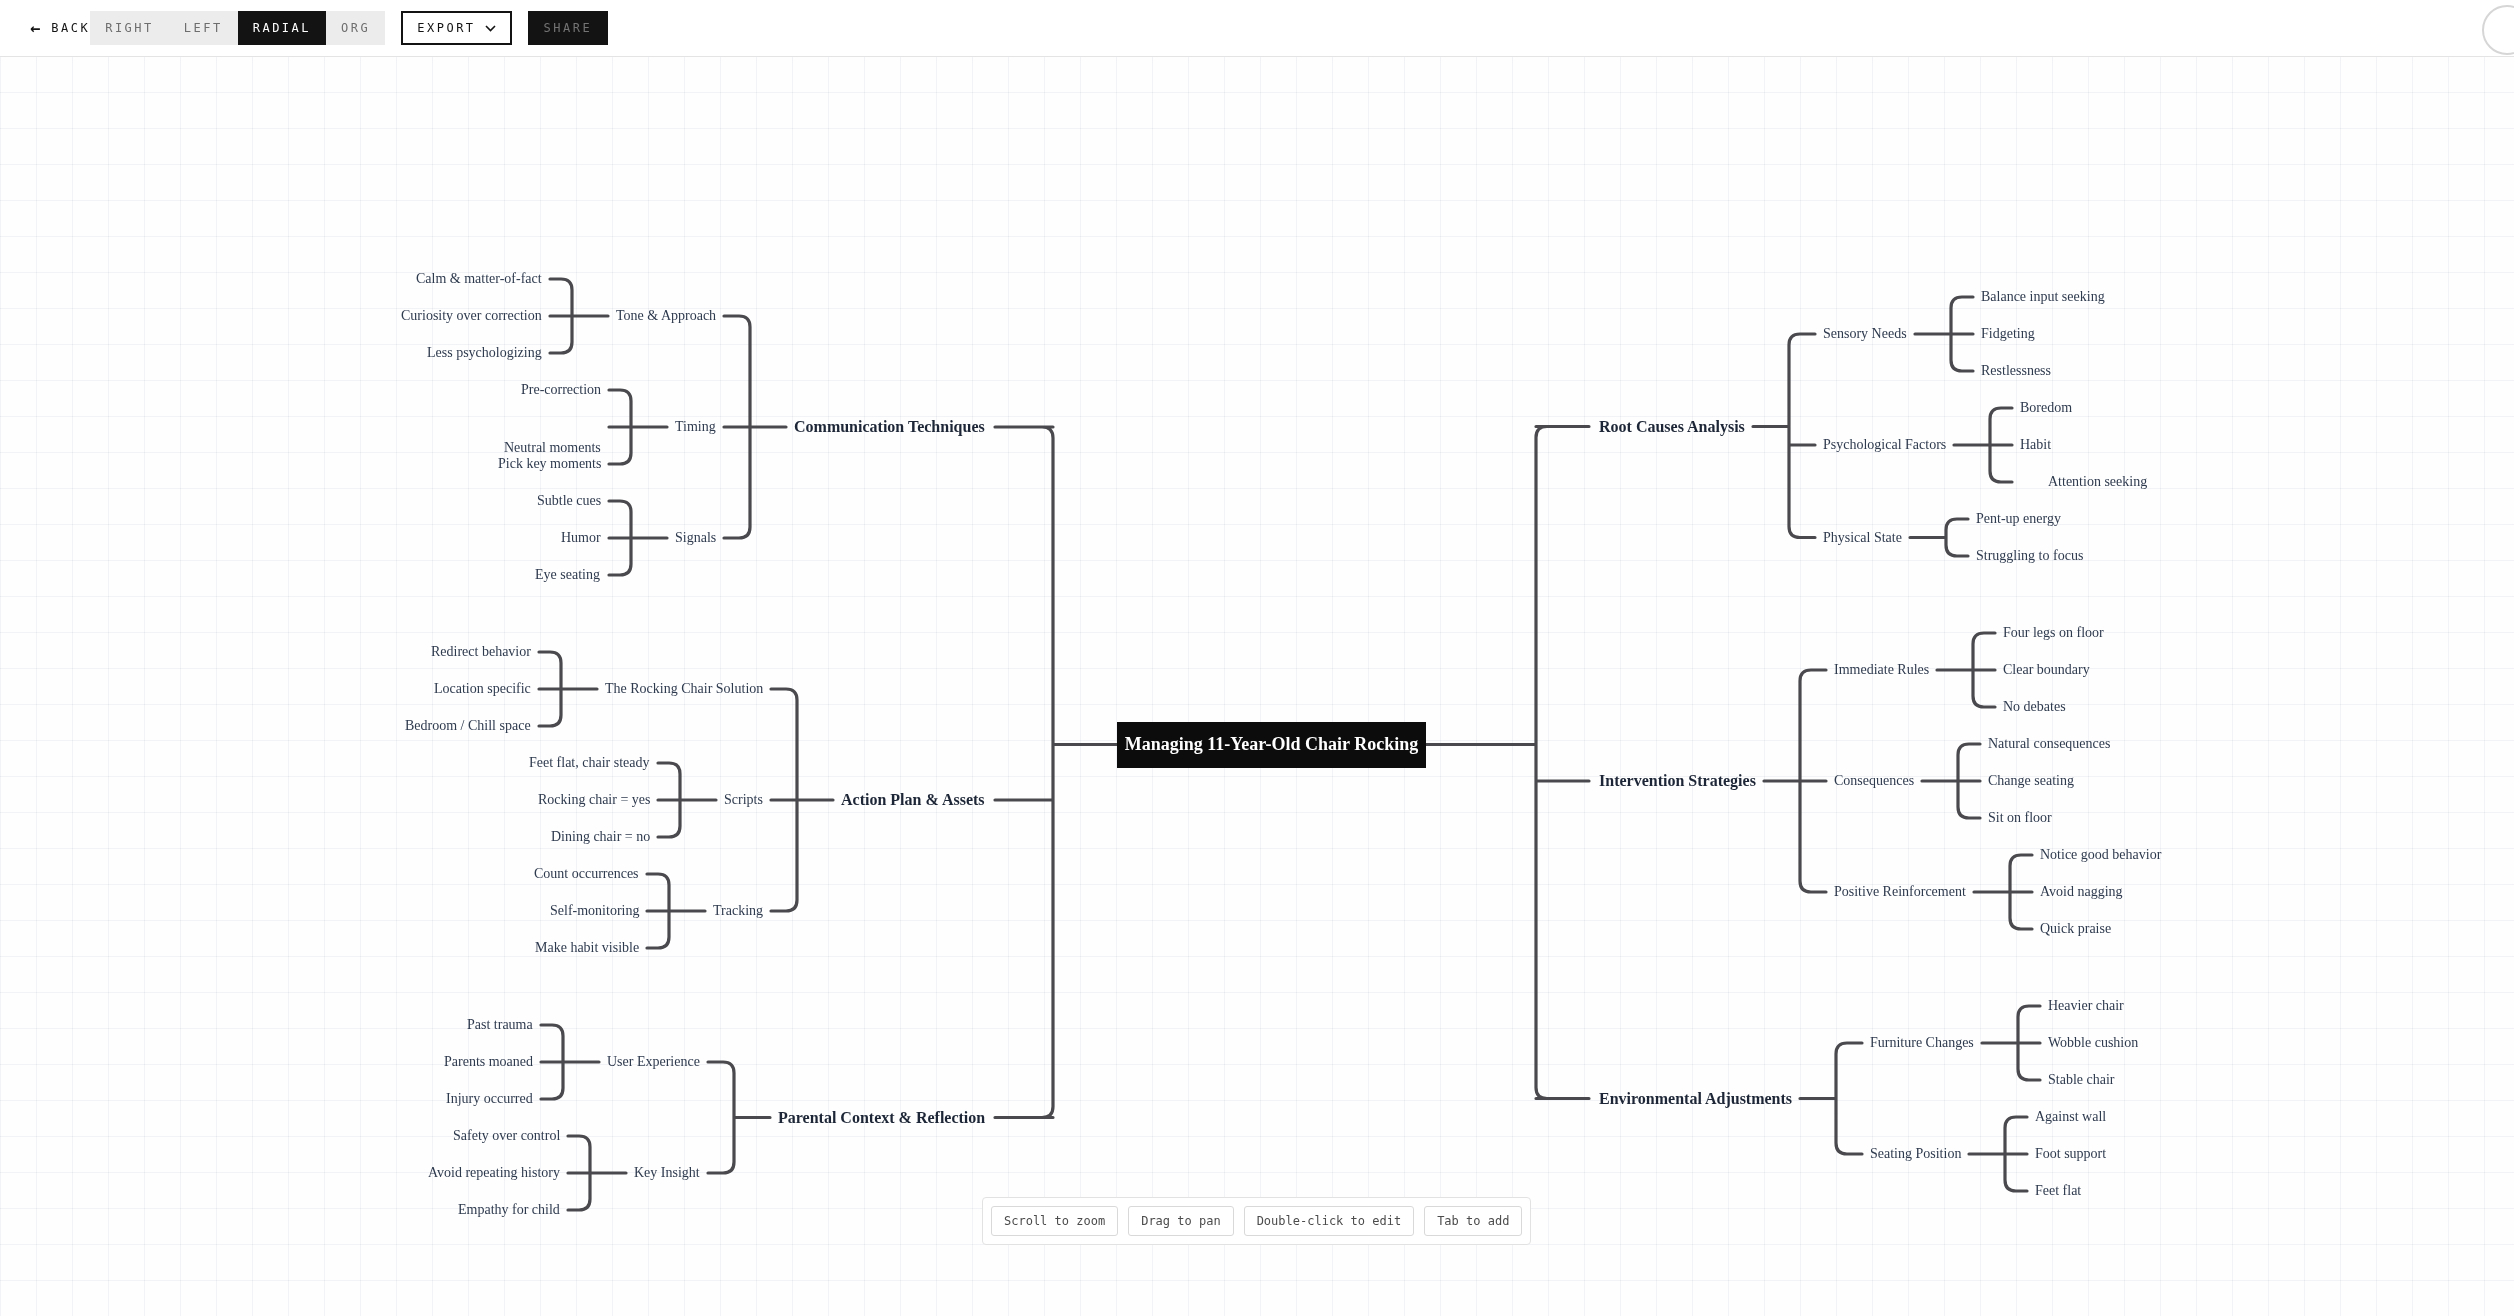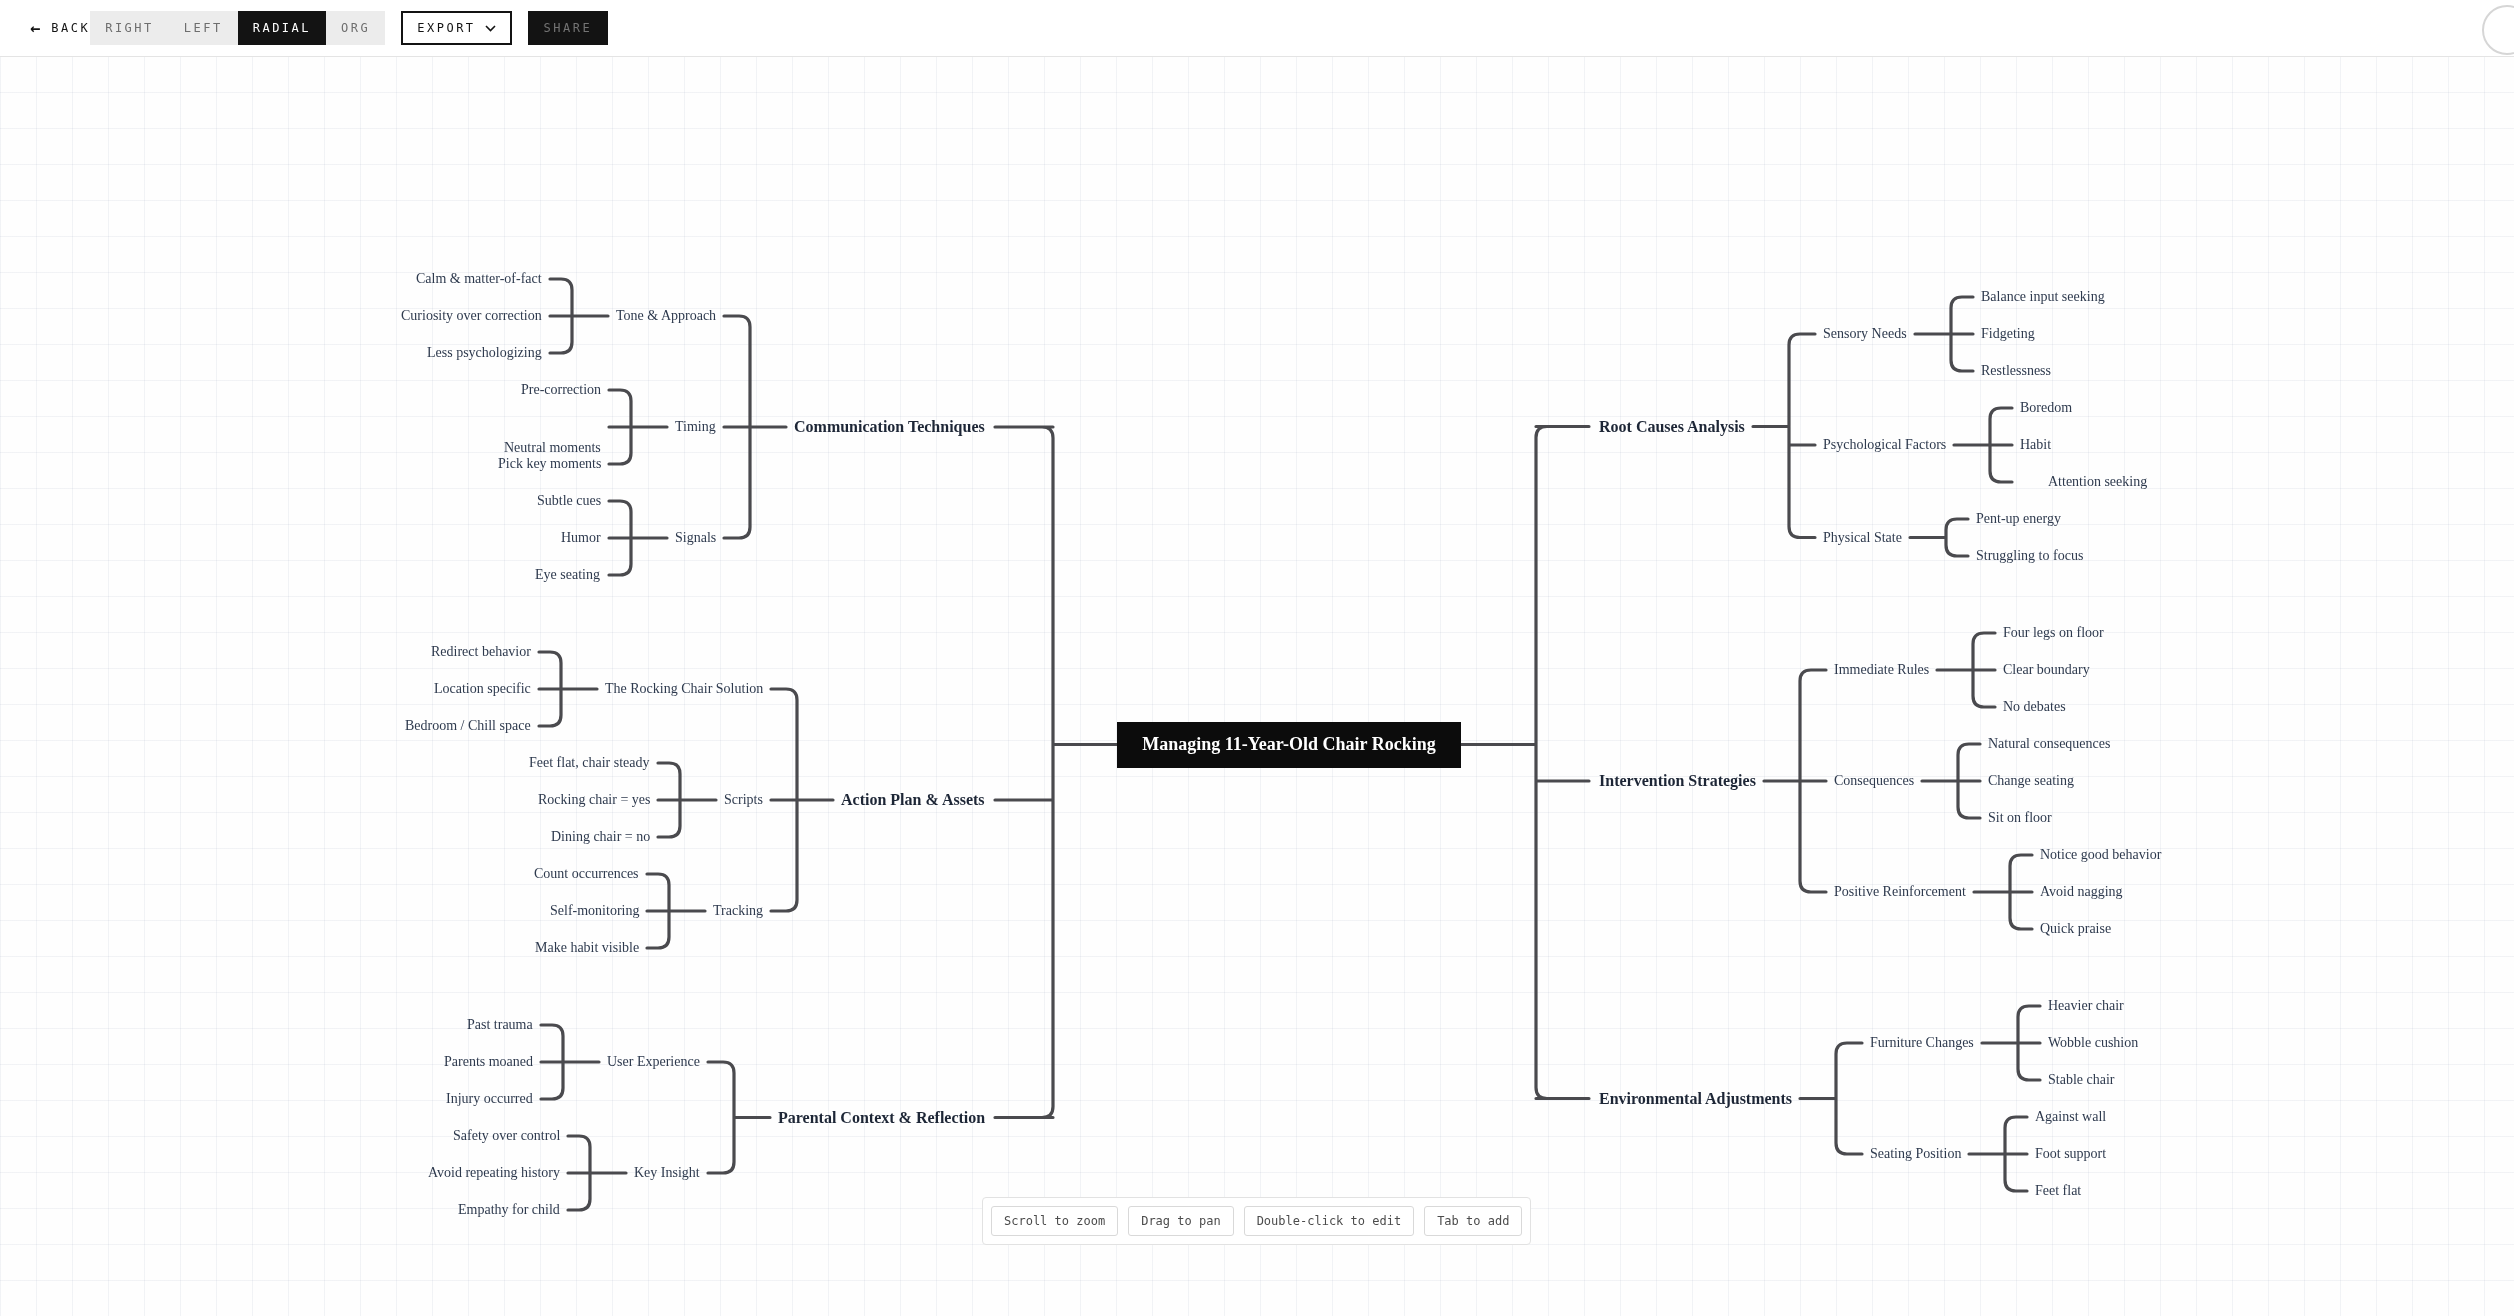--- a/index.html
+++ b/index.html
@@ -71,21 +71,21 @@
     </button>
     <button class="btn-share">SHARE</button>
   </div>
   <div id="corner-arc"></div>
 </div>
 
 <div id="canvas">
   <svg id="wires" width="2514" height="1260">
     <path id="wirepath" fill="none" stroke-width="3.2" stroke-linecap="round" stroke-linejoin="round" d="M 995 371 L 1053 371 M 550 223 L 561 223 Q 572 223 572 234 L 572 286 Q 572 297 561 297 L 550 297 M 550 260 L 572 260 M 572 260 L 608 260 M 609 334 L 620 334 Q 631 334 631 345 L 631 397 Q 631 408 620 408 L 609 408 M 609 371 L 631 371 M 631 371 L 667 371 M 609 445 L 620 445 Q 631 445 631 456 L 631 508 Q 631 519 620 519 L 609 519 M 609 482 L 631 482 M 631 482 L 667 482 M 724 260 L 739 260 Q 750 260 750 271 L 750 471 Q 750 482 739 482 L 724 482 M 724 371 L 750 371 M 750 371 L 786 371 M 995 744 L 1053 744 M 539 596 L 550 596 Q 561 596 561 607 L 561 659 Q 561 670 550 670 L 539 670 M 539 633 L 561 633 M 561 633 L 597 633 M 658 707 L 669 707 Q 680 707 680 718 L 680 770 Q 680 781 669 781 L 658 781 M 658 744 L 680 744 M 680 744 L 716 744 M 647 818 L 658 818 Q 669 818 669 829 L 669 881 Q 669 892 658 892 L 647 892 M 647 855 L 669 855 M 669 855 L 705 855 M 771 633 L 786 633 Q 797 633 797 644 L 797 844 Q 797 855 786 855 L 771 855 M 771 744 L 797 744 M 797 744 L 833 744 M 995 1061.5 L 1053 1061.5 M 541 969 L 552 969 Q 563 969 563 980 L 563 1032 Q 563 1043 552 1043 L 541 1043 M 541 1006 L 563 1006 M 563 1006 L 599 1006 M 568 1080 L 579 1080 Q 590 1080 590 1091 L 590 1143 Q 590 1154 579 1154 L 568 1154 M 568 1117 L 590 1117 M 590 1117 L 626 1117 M 708 1006 L 723 1006 Q 734 1006 734 1017 L 734 1106 Q 734 1117 723 1117 L 708 1117 M 734 1061.5 L 770 1061.5 M 995 371 L 1042 371 Q 1053 371 1053 382 L 1053 1050.5 Q 1053 1061.5 1042 1061.5 L 995 1061.5 M 995 744 L 1053 744 M 1536 370.5 L 1589 370.5 M 1973 241 L 1962 241 Q 1951 241 1951 252 L 1951 304 Q 1951 315 1962 315 L 1973 315 M 1973 278 L 1951 278 M 1951 278 L 1915 278 M 2012 352 L 2001 352 Q 1990 352 1990 363 L 1990 415 Q 1990 426 2001 426 L 2012 426 M 2012 389 L 1990 389 M 1990 389 L 1954 389 M 1968 463 L 1957 463 Q 1946 463 1946 474 L 1946 489 Q 1946 500 1957 500 L 1968 500 M 1946 481.5 L 1910 481.5 M 1815 278 L 1800 278 Q 1789 278 1789 289 L 1789 470.5 Q 1789 481.5 1800 481.5 L 1815 481.5 M 1815 389 L 1789 389 M 1789 370.5 L 1753 370.5 M 1536 725 L 1589 725 M 1995 577 L 1984 577 Q 1973 577 1973 588 L 1973 640 Q 1973 651 1984 651 L 1995 651 M 1995 614 L 1973 614 M 1973 614 L 1937 614 M 1980 688 L 1969 688 Q 1958 688 1958 699 L 1958 751 Q 1958 762 1969 762 L 1980 762 M 1980 725 L 1958 725 M 1958 725 L 1922 725 M 2032 799 L 2021 799 Q 2010 799 2010 810 L 2010 862 Q 2010 873 2021 873 L 2032 873 M 2032 836 L 2010 836 M 2010 836 L 1974 836 M 1826 614 L 1811 614 Q 1800 614 1800 625 L 1800 825 Q 1800 836 1811 836 L 1826 836 M 1826 725 L 1800 725 M 1800 725 L 1764 725 M 1536 1042.5 L 1589 1042.5 M 2040 950 L 2029 950 Q 2018 950 2018 961 L 2018 1013 Q 2018 1024 2029 1024 L 2040 1024 M 2040 987 L 2018 987 M 2018 987 L 1982 987 M 2027 1061 L 2016 1061 Q 2005 1061 2005 1072 L 2005 1124 Q 2005 1135 2016 1135 L 2027 1135 M 2027 1098 L 2005 1098 M 2005 1098 L 1969 1098 M 1862 987 L 1847 987 Q 1836 987 1836 998 L 1836 1087 Q 1836 1098 1847 1098 L 1862 1098 M 1836 1042.5 L 1800 1042.5 M 1589 370.5 L 1547 370.5 Q 1536 370.5 1536 381.5 L 1536 1031.5 Q 1536 1042.5 1547 1042.5 L 1589 1042.5 M 1589 725 L 1536 725 M 1053 688.5 L 1536 688.5 " stroke="#4a4a4e"></path>
   </svg>
-  <div id="rootnode" style="left: 1117px; top: 665.5px; width: 344px; height: 46px; background: rgb(12, 12, 12); color: rgb(255, 255, 255);">Managing 11-Year-Old Chair Rocking</div>
+  <div id="rootnode" style="left: 1117px; top: 665.5px; width: 309px; height: 46px; background: rgb(12, 12, 12); color: rgb(255, 255, 255);">Managing 11-Year-Old Chair Rocking</div>
 <span class="mnode branch" style="left: 794px; top: 362px;">Communication Techniques</span>
     <span class="mnode mid" style="left: 616px; top: 252px;">Tone &amp; Approach</span>
     <span class="mnode leaf" style="left: 416px; top: 215px;">Calm &amp; matter-of-fact</span>
     <span class="mnode leaf" style="left: 401px; top: 252px;">Curiosity over correction</span>
     <span class="mnode leaf" style="left: 427px; top: 289px;">Less psychologizing</span>
     <span class="mnode mid" style="left: 675px; top: 363px;">Timing</span>
     <span class="mnode leaf" style="left: 521px; top: 326px;">Pre-correction</span>
     <span class="mnode leaf" style="left: 504px; top: 384px;">Neutral moments</span>
     <span class="mnode leaf" style="left: 498px; top: 400px;">Pick key moments</span>
     <span class="mnode mid" style="left: 675px; top: 474px;">Signals</span>

